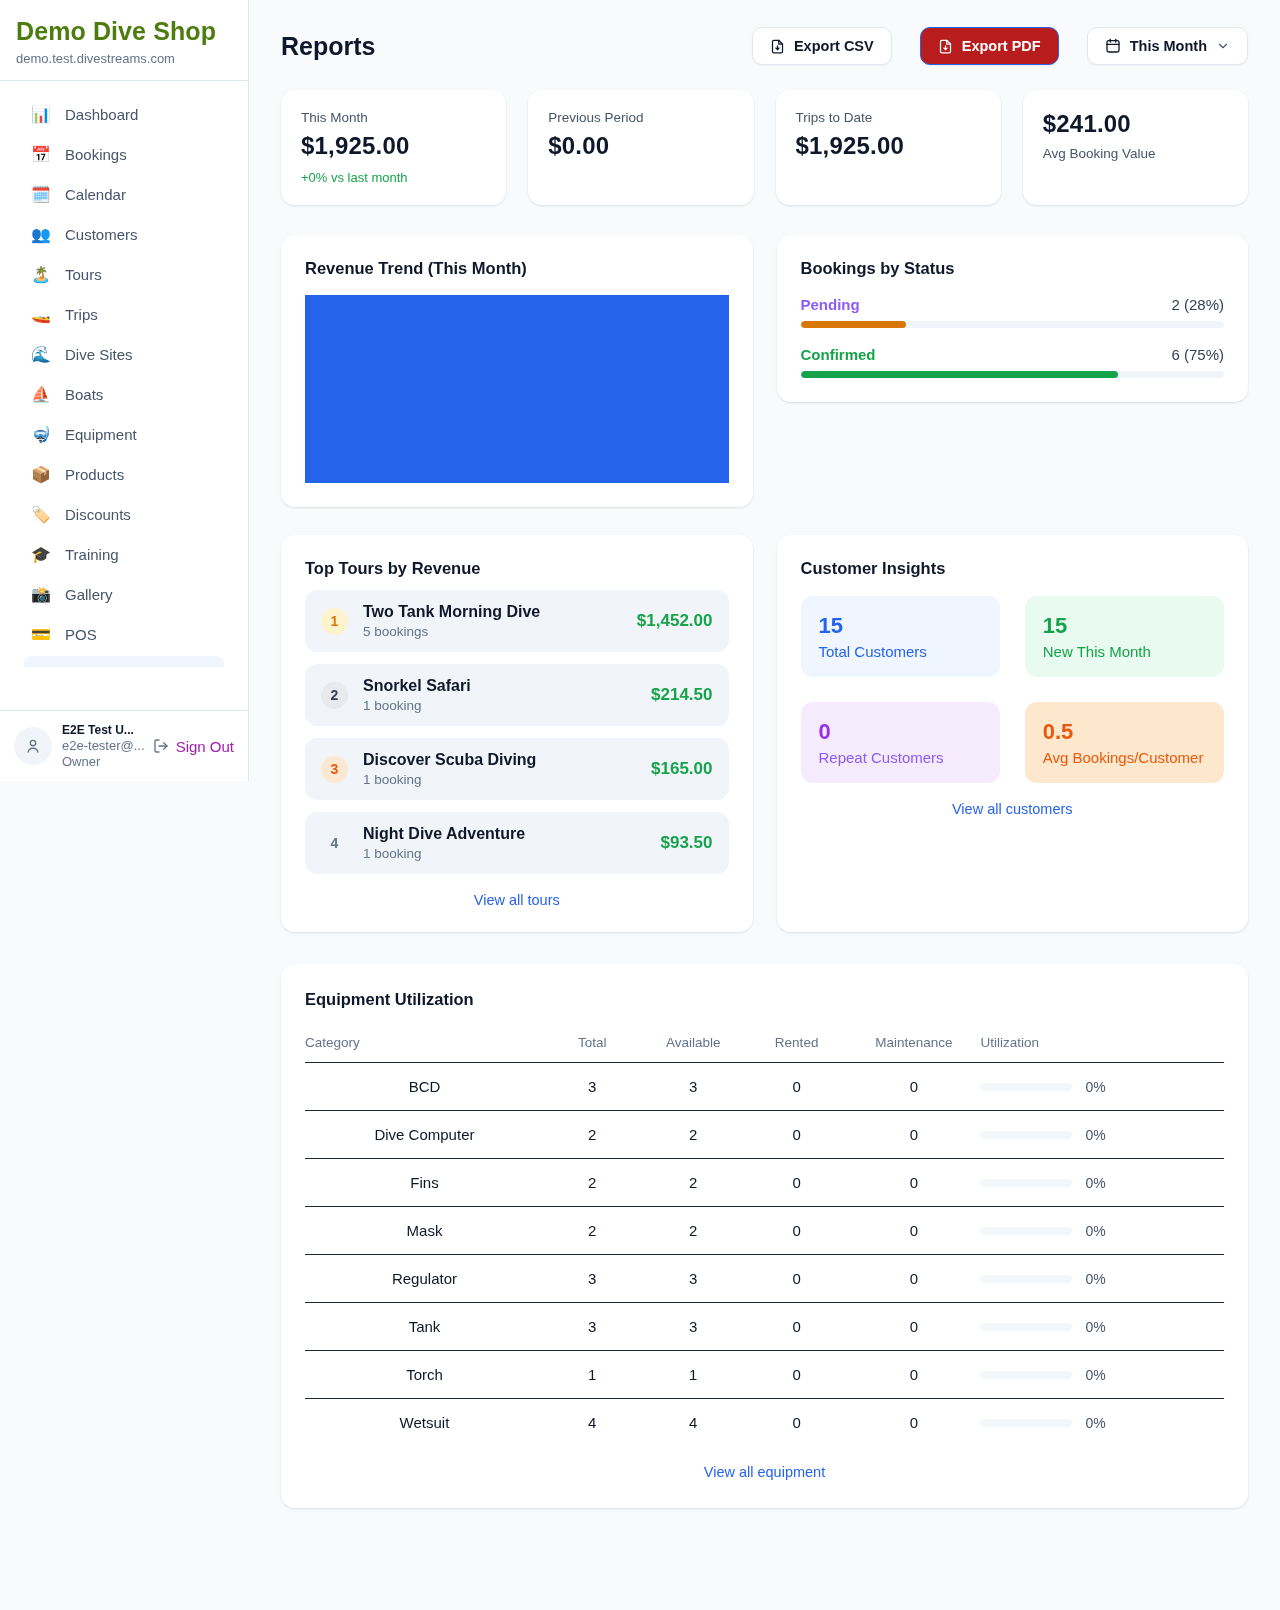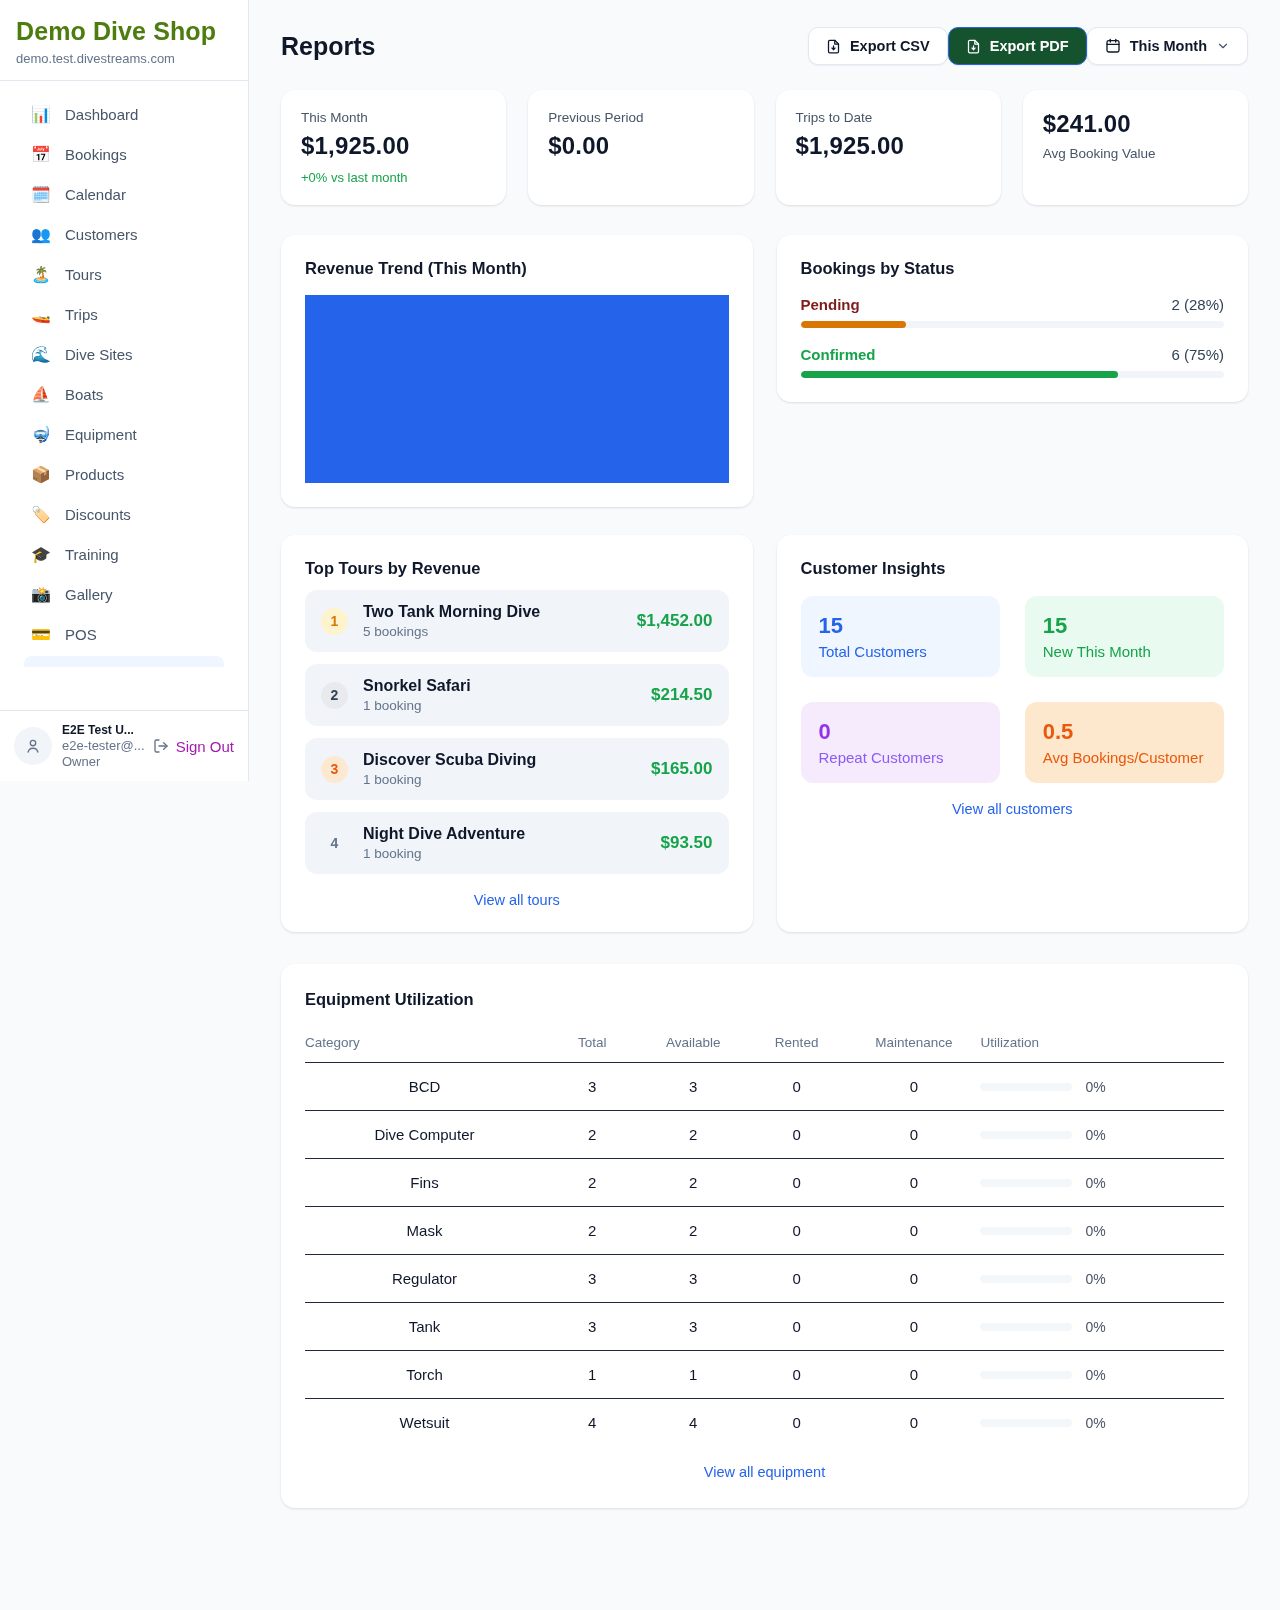--- a/index.html
+++ b/index.html
@@ -36,28 +36,28 @@
   }
   .user-info { min-width:0; flex:1 1 auto; }
   .user-name { font-size:12px; font-weight:700; color:#0f172a; white-space:nowrap; }
   .user-email, .user-role { font-size:13px; color:#64748b; margin-top:1px; white-space:nowrap; }
   .signout { display:flex; align-items:center; gap:7px; font-size:15px; color:#a21caf; cursor:pointer; white-space:nowrap; }
 
   
   .main { position:absolute; left:249px; top:0; width:1031px; padding:27px 32px 0; }
   .page-head { display:flex; align-items:center; justify-content:space-between; }
   .page-title { font-size:25px; font-weight:800; color:#0f172a; }
-  .head-actions { display:flex; align-items:center; gap:0; }
+  .head-actions { display:flex; align-items:center; gap:28px; }
   .btn {
     display:flex; align-items:center; gap:9px; height:38px; padding:0 17px;
     border-radius:10px; border:1px solid #e2e8f0; background:#fff;
     font-size:14.5px; font-weight:600; color:#0f172a; cursor:pointer;
     box-shadow:0 1px 2px rgba(15,23,42,.05);
   }
-  .btn.primary { background:#14532d; border-color:#2563eb; color:#fff; }
+  .btn.primary { background:#b91c1c; border-color:#2563eb; color:#fff; }
   .btn svg { display:block; }
 
   .card {
     background:#fff; border-radius:14px;
     box-shadow:0 1px 2px rgba(15,23,42,.05), 0 1px 3px rgba(15,23,42,.07);
   }
 
   
   .stats-grid { display:grid; grid-template-columns:repeat(4,1fr); gap:22px; margin-top:25px; }
   .stat-card { padding:20px; }
@@ -69,21 +69,21 @@
 
   
   .charts-grid { display:grid; grid-template-columns:1fr 1fr; gap:24px; margin-top:30px; align-items:start; }
   .section-title { font-size:16.5px; font-weight:700; color:#0f172a; }
   .chart-card { padding:24px; }
   .chart-bar-fill { margin-top:17px; height:188px; background:#2563eb; width:100%; }
 
   .status-row { margin-top:18px; }
   .status-top { display:flex; justify-content:space-between; align-items:baseline; margin-bottom:8px; }
   .status-label { font-size:15px; font-weight:700; }
-  .status-label.pending { color:#7f1d1d; }
+  .status-label.pending { color:#8b5cf6; }
   .status-label.confirmed { color:#16a34a; }
   .status-count { font-size:15px; color:#334155; }
   .track { height:7px; background:#f1f5f9; border-radius:999px; overflow:hidden; }
   .fill { height:100%; border-radius:999px; }
   .fill.pending { background:#d97706; }
   .fill.confirmed { background:#16a34a; }
 
   
   .mid-grid { display:grid; grid-template-columns:1fr 1fr; gap:24px; margin-top:28px; }
   .list-card { padding:24px; }

